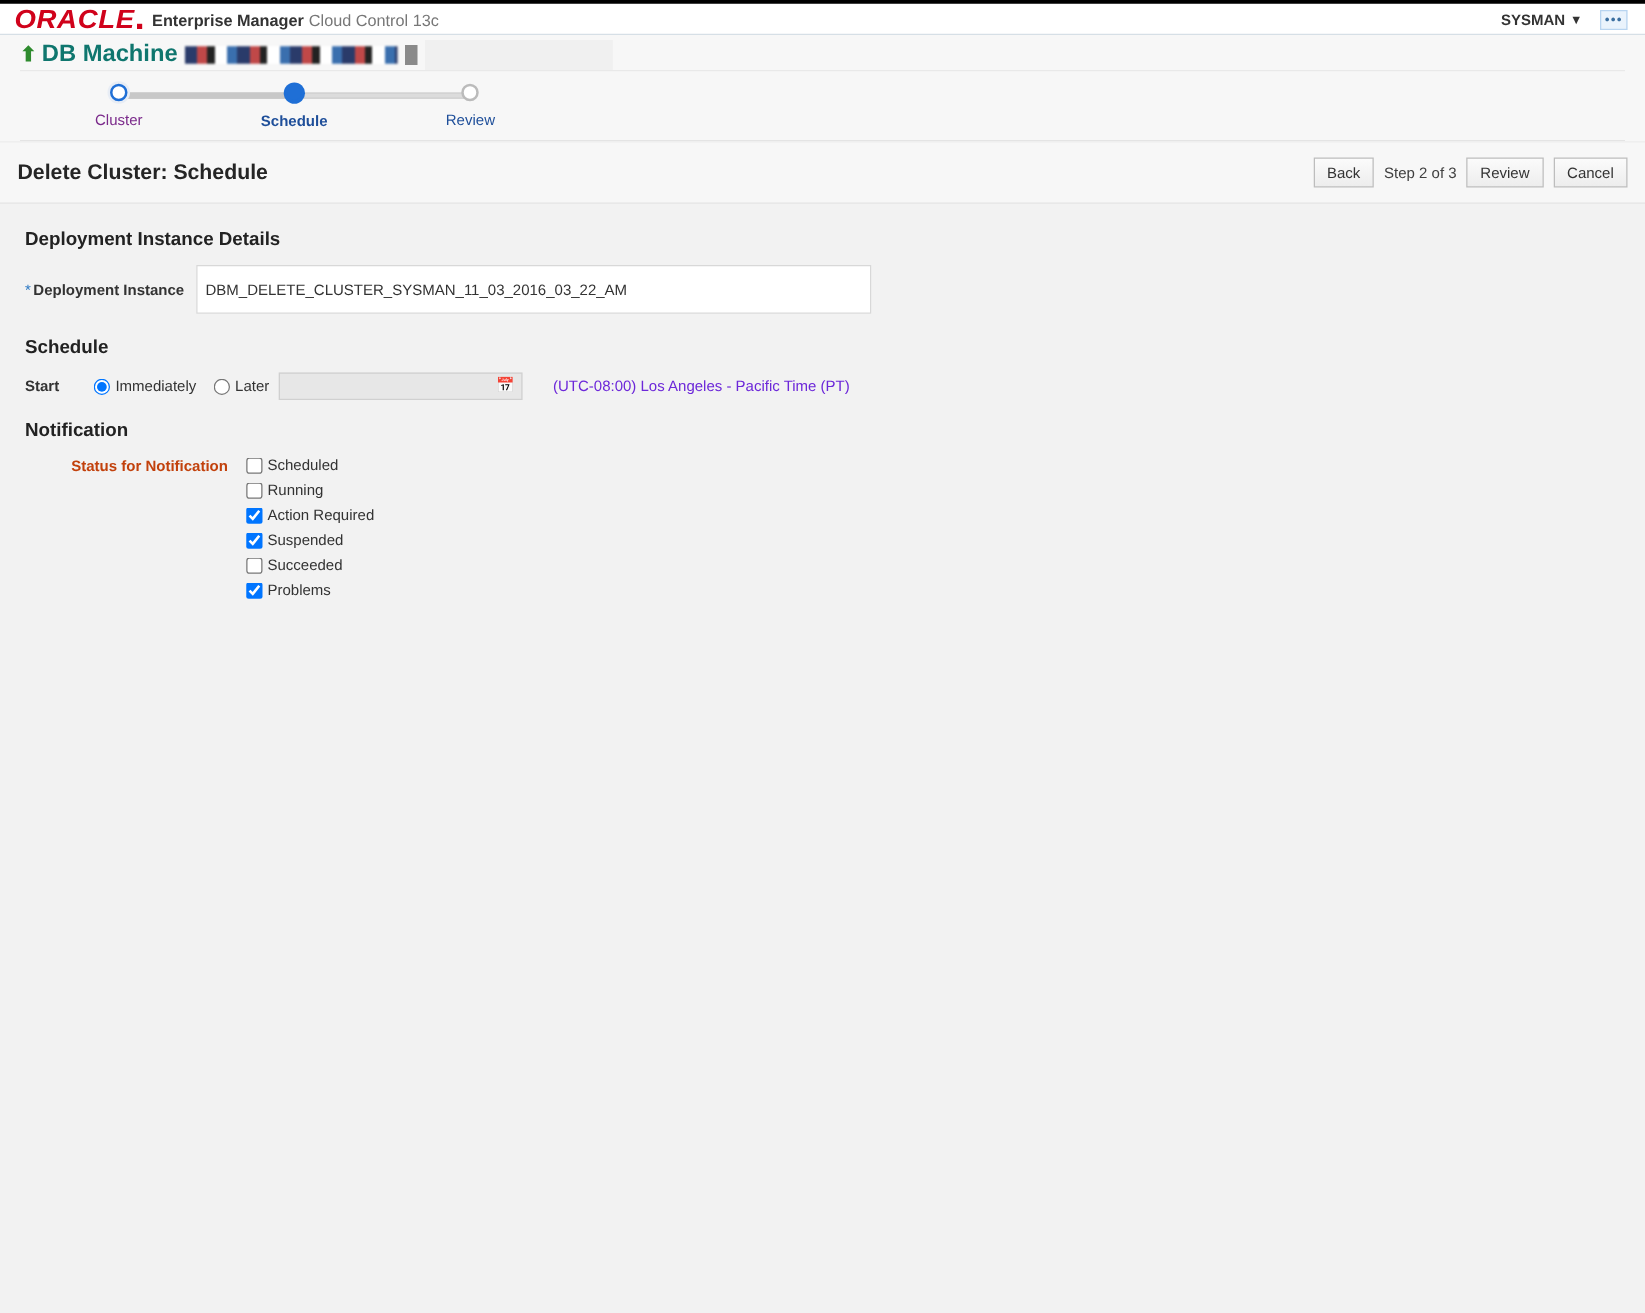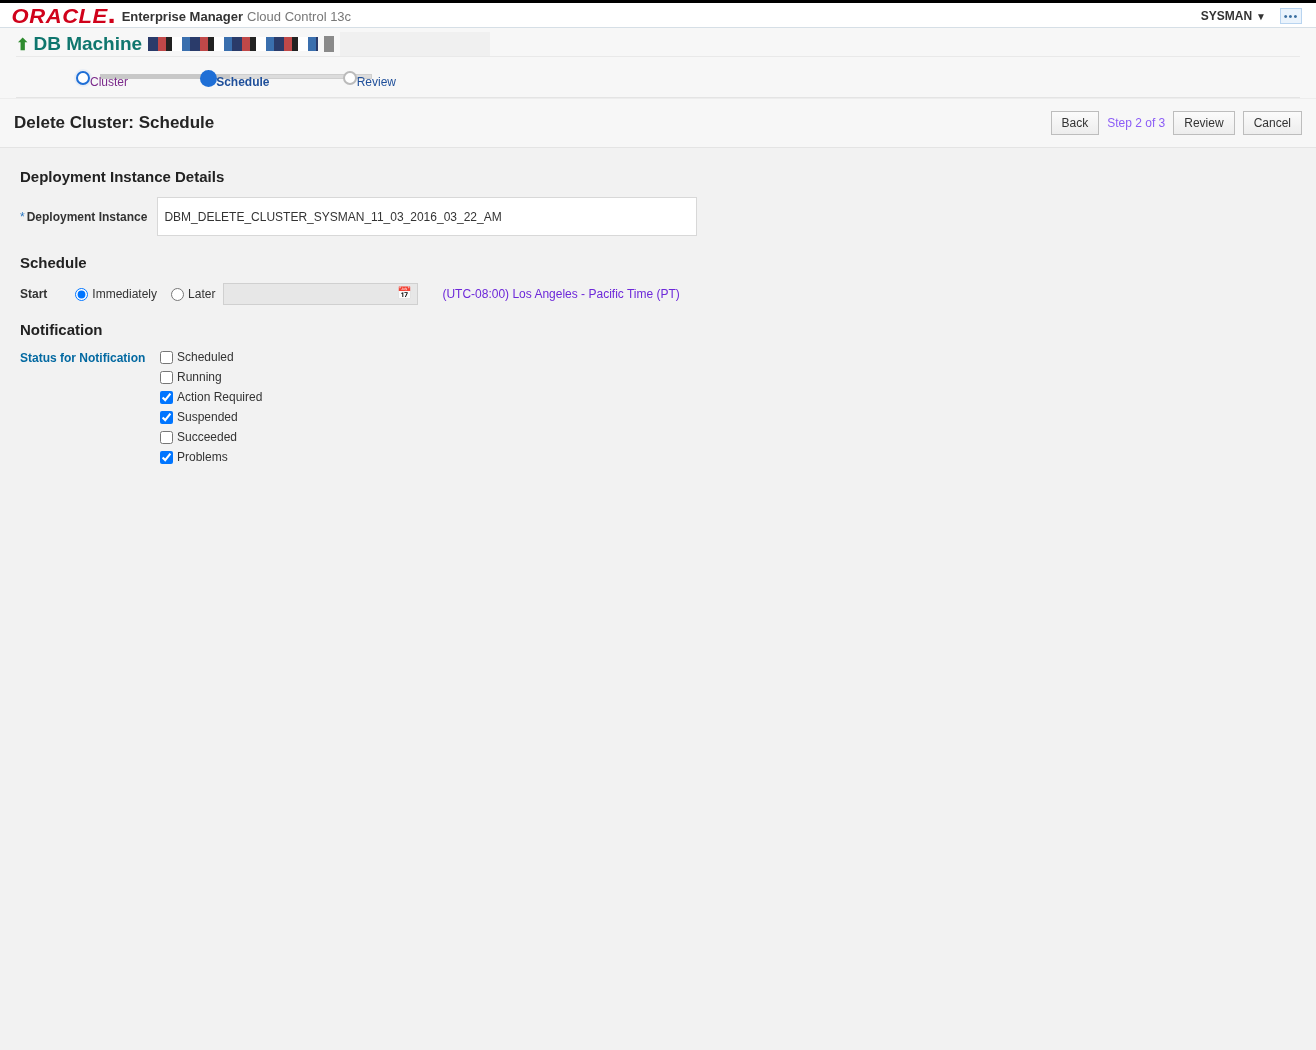--- a/index.html
+++ b/index.html
@@ -26,53 +26,53 @@
     filter: blur(0.7px); }
   .grey-box { width: 10px; height: 16px; background:#8a8a8a; margin-left:6px; }
   .tabs-shade { width: 150px; height: 24px; background: #f0f0f0; border:1px solid #f0f0f0; margin-left: 6px; }
 
   
   .wizard { background: #f7f7f7; padding: 10px 0 8px 0; border-bottom: 1px solid #e4e4e4; border-top:1px solid #e9e9e9; }
   .train { position: relative; display: flex; align-items: center; margin-left: 60px; width: 320px; }
   .train-line { position: absolute; top: 7px; left: 24px; right: 24px; height: 5px; background: #dcdcdc; border:1px solid #cfcfcf; z-index: 0; }
   .train-fill { position: absolute; top: 7px; left: 24px; width: 130px; height: 5px; background: #c8c8c8; z-index: 0; }
   .stops { display: flex; justify-content: space-between; width: 100%; position: relative; z-index: 1; }
-  .stop { display: flex; flex-direction: row; align-items: center; cursor: pointer; }
+  .stop { display: flex; flex-direction: column; align-items: center; cursor: pointer; }
   .stop .dot { width: 14px; height: 14px; border-radius: 50%; background: #fff; border: 2px solid #bbb; }
   .stop.completed .dot { border: 2px solid #1f6fd6; background:#fff; box-shadow:0 0 0 2px #e8edf5; }
   .stop.active .dot { background: #1f6fd6; border: 2px solid #1f6fd6; width:15px; height:15px; box-shadow:0 0 0 1px #1f6fd6; }
   .stop .lbl { margin-top: 8px; font-size: 12px; }
   .stop.completed .lbl { color: #7b2a8b; }
   .stop.active .lbl { color: #1f4f9a; font-weight: 700; }
   .stop.future .lbl { color: #1f4f9a; }
 
   
   .page-head { background: #f7f7f7; border-top:1px solid #ededed; border-bottom: 1px solid #e4e4e4; padding: 12px 14px; display: flex; align-items: center; }
   .page-head h1 { font-size: 17px; font-weight: 700; color: #252525; }
   .head-spacer { flex: 1; }
   .btn { background: linear-gradient(#fbfbfb,#ededed); border: 1px solid #bdbdbd; padding: 4px 10px; font-size: 12px; color: #333; cursor: pointer; }
-  .step-txt { color: #8b5cf6; margin: 0 8px; font-size: 12px; text-align: center; }
+  .step-txt { color: #404040; margin: 0 8px; font-size: 12px; text-align: center; }
 
   
   .content { padding: 14px 20px; }
   .section-title { font-size: 15px; font-weight: 700; color: #222; margin: 6px 0 12px 0; }
   .form-row { display: flex; align-items: center; margin-bottom: 8px; }
   .form-label { font-size: 12px; font-weight:700; color: #333; margin-right: 10px; }
   .req-asterisk { color: #2a77c2; margin-right: 2px; font-size:12px; }
   .text-input { width: 540px; height: 39px; border: 1px solid #d8d8d8; padding: 2px 6px; font-size: 12px; color:#333; }
 
   .radio-row { display:flex; align-items:center; gap:6px; }
   .radio-row label { display:flex; align-items:center; gap:4px; font-size:12px; color:#333; font-weight:400; }
   .date-input { width: 195px; height: 22px; background: #e7e7e7; border: 1px solid #d0d0d0; padding: 0 24px 0 6px; position:relative; }
   .date-wrap { position:relative; margin-left:2px; }
   .cal-icon { position:absolute; right:6px; top:3px; color:#777; font-size:12px; }
   .tz-text { font-size:12px; color:#6d28d9; margin-left:18px; }
 
   .notif-grid { display:flex; }
-  .notif-label { font-size:12px; font-weight:700; color:#0369a1; width:140px; padding-top:1px; }
+  .notif-label { font-size:12px; font-weight:700; color:#c2410c; width:140px; padding-top:1px;margin-left:37px; }
   .check-col { display:flex; flex-direction:column; gap:6px; }
   .check-item { display:flex; align-items:center; gap:4px; font-size:12px; color:#333; }
   input[type="checkbox"],input[type="radio"] { width:13px; height:13px; }
 </style>
 </head>
 <body>
 
 <div class="brand-bar">
   <span class="oracle-logo">ORACLE</span>
   <span class="brand-em">Enterprise Manager</span>

